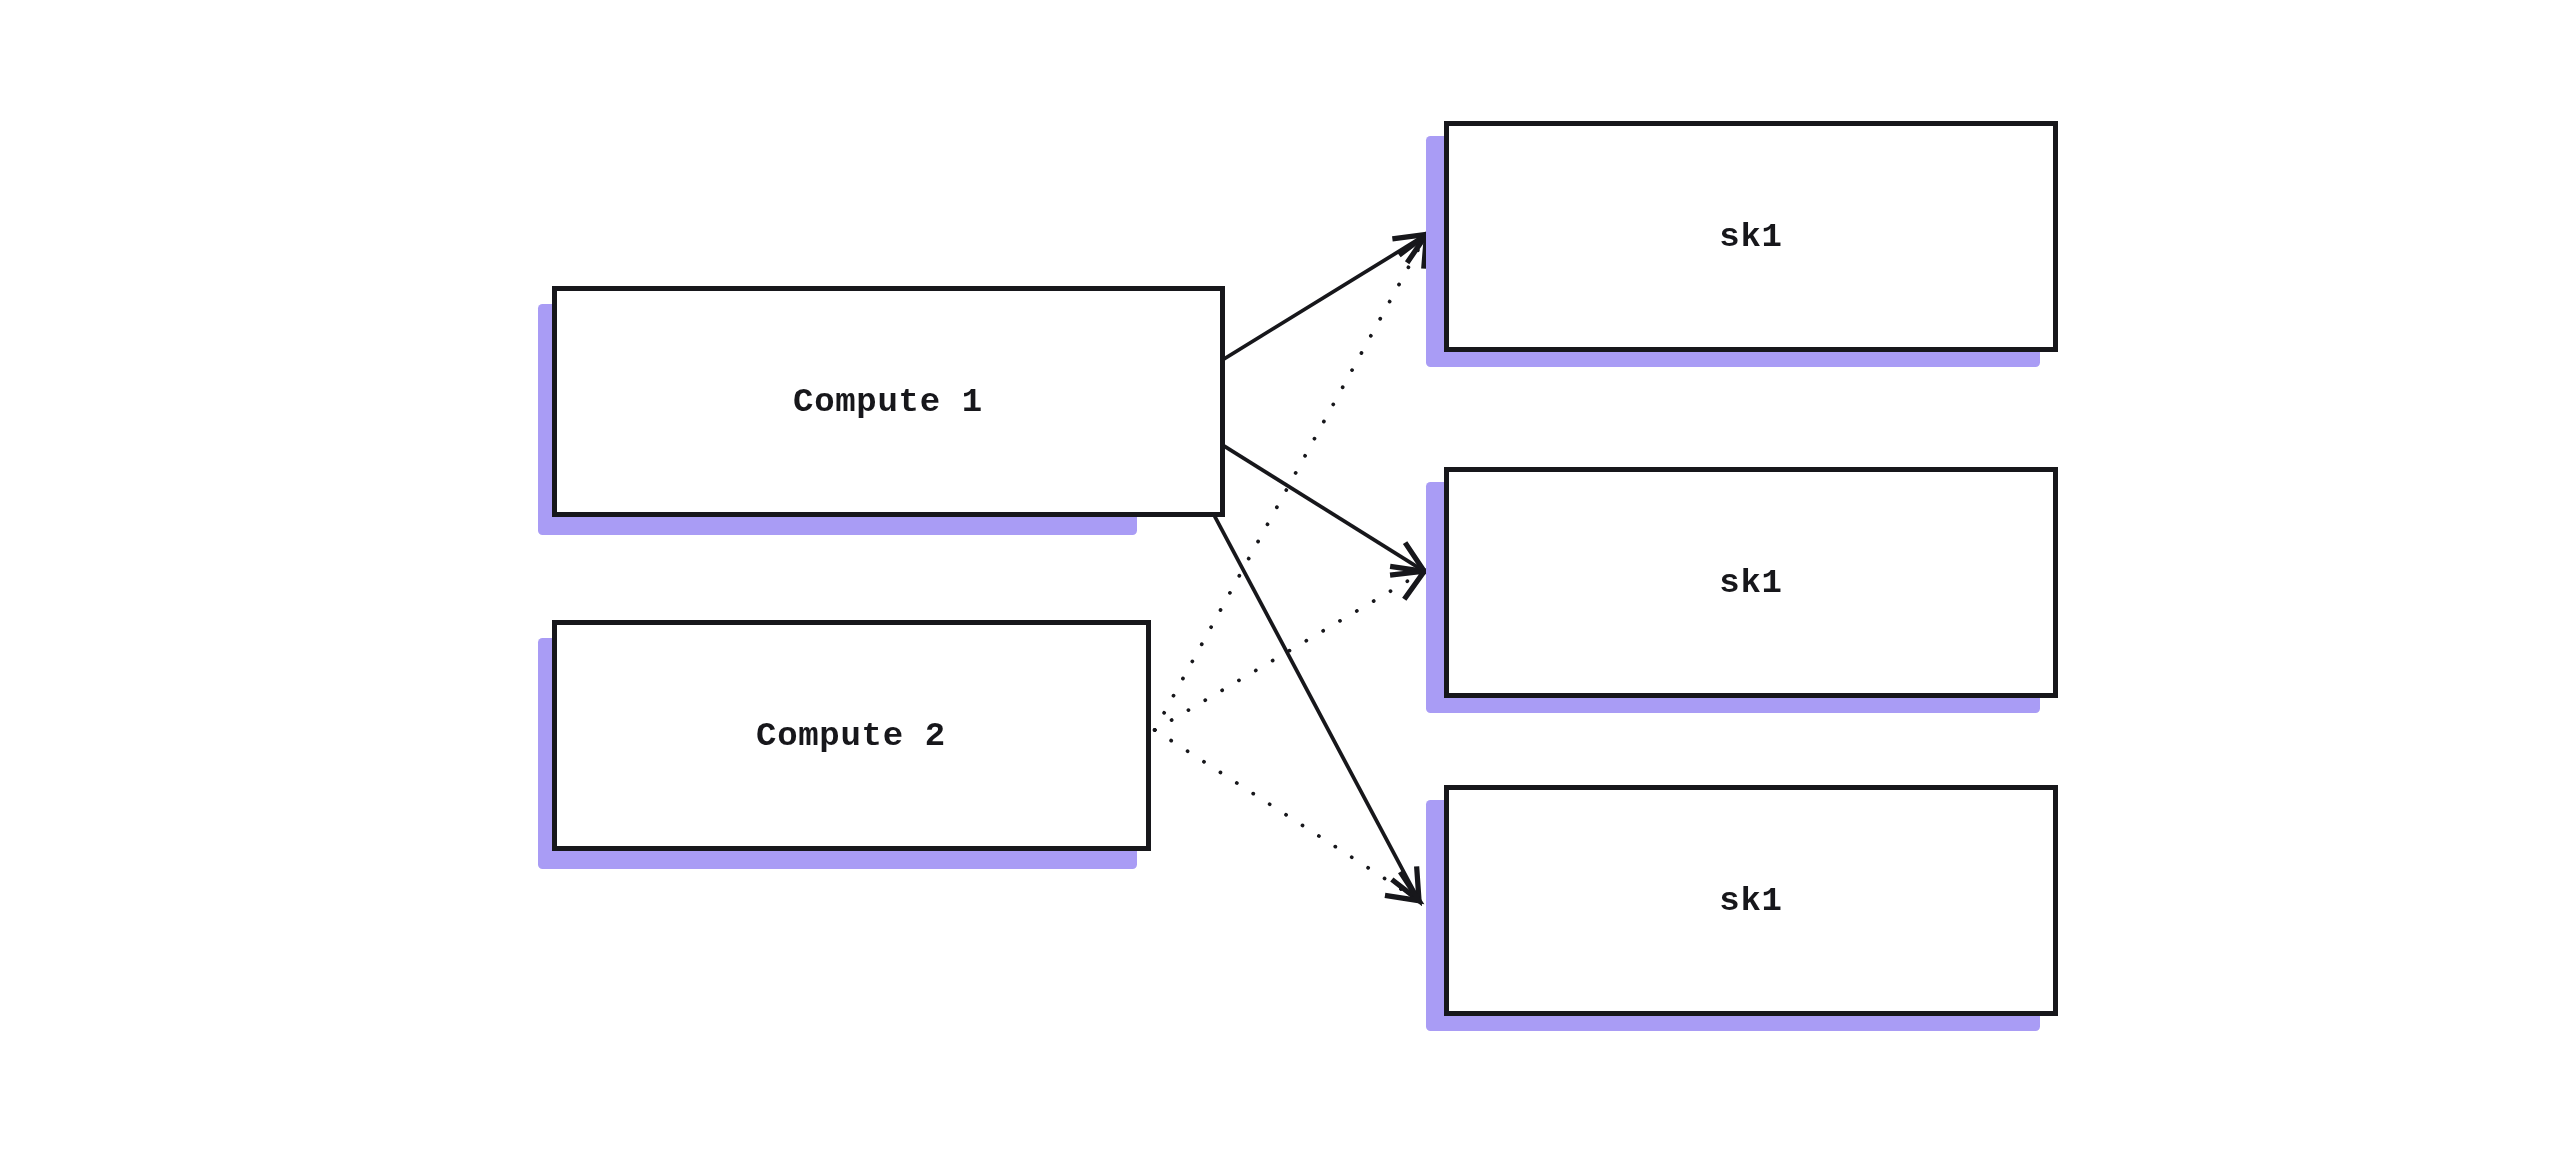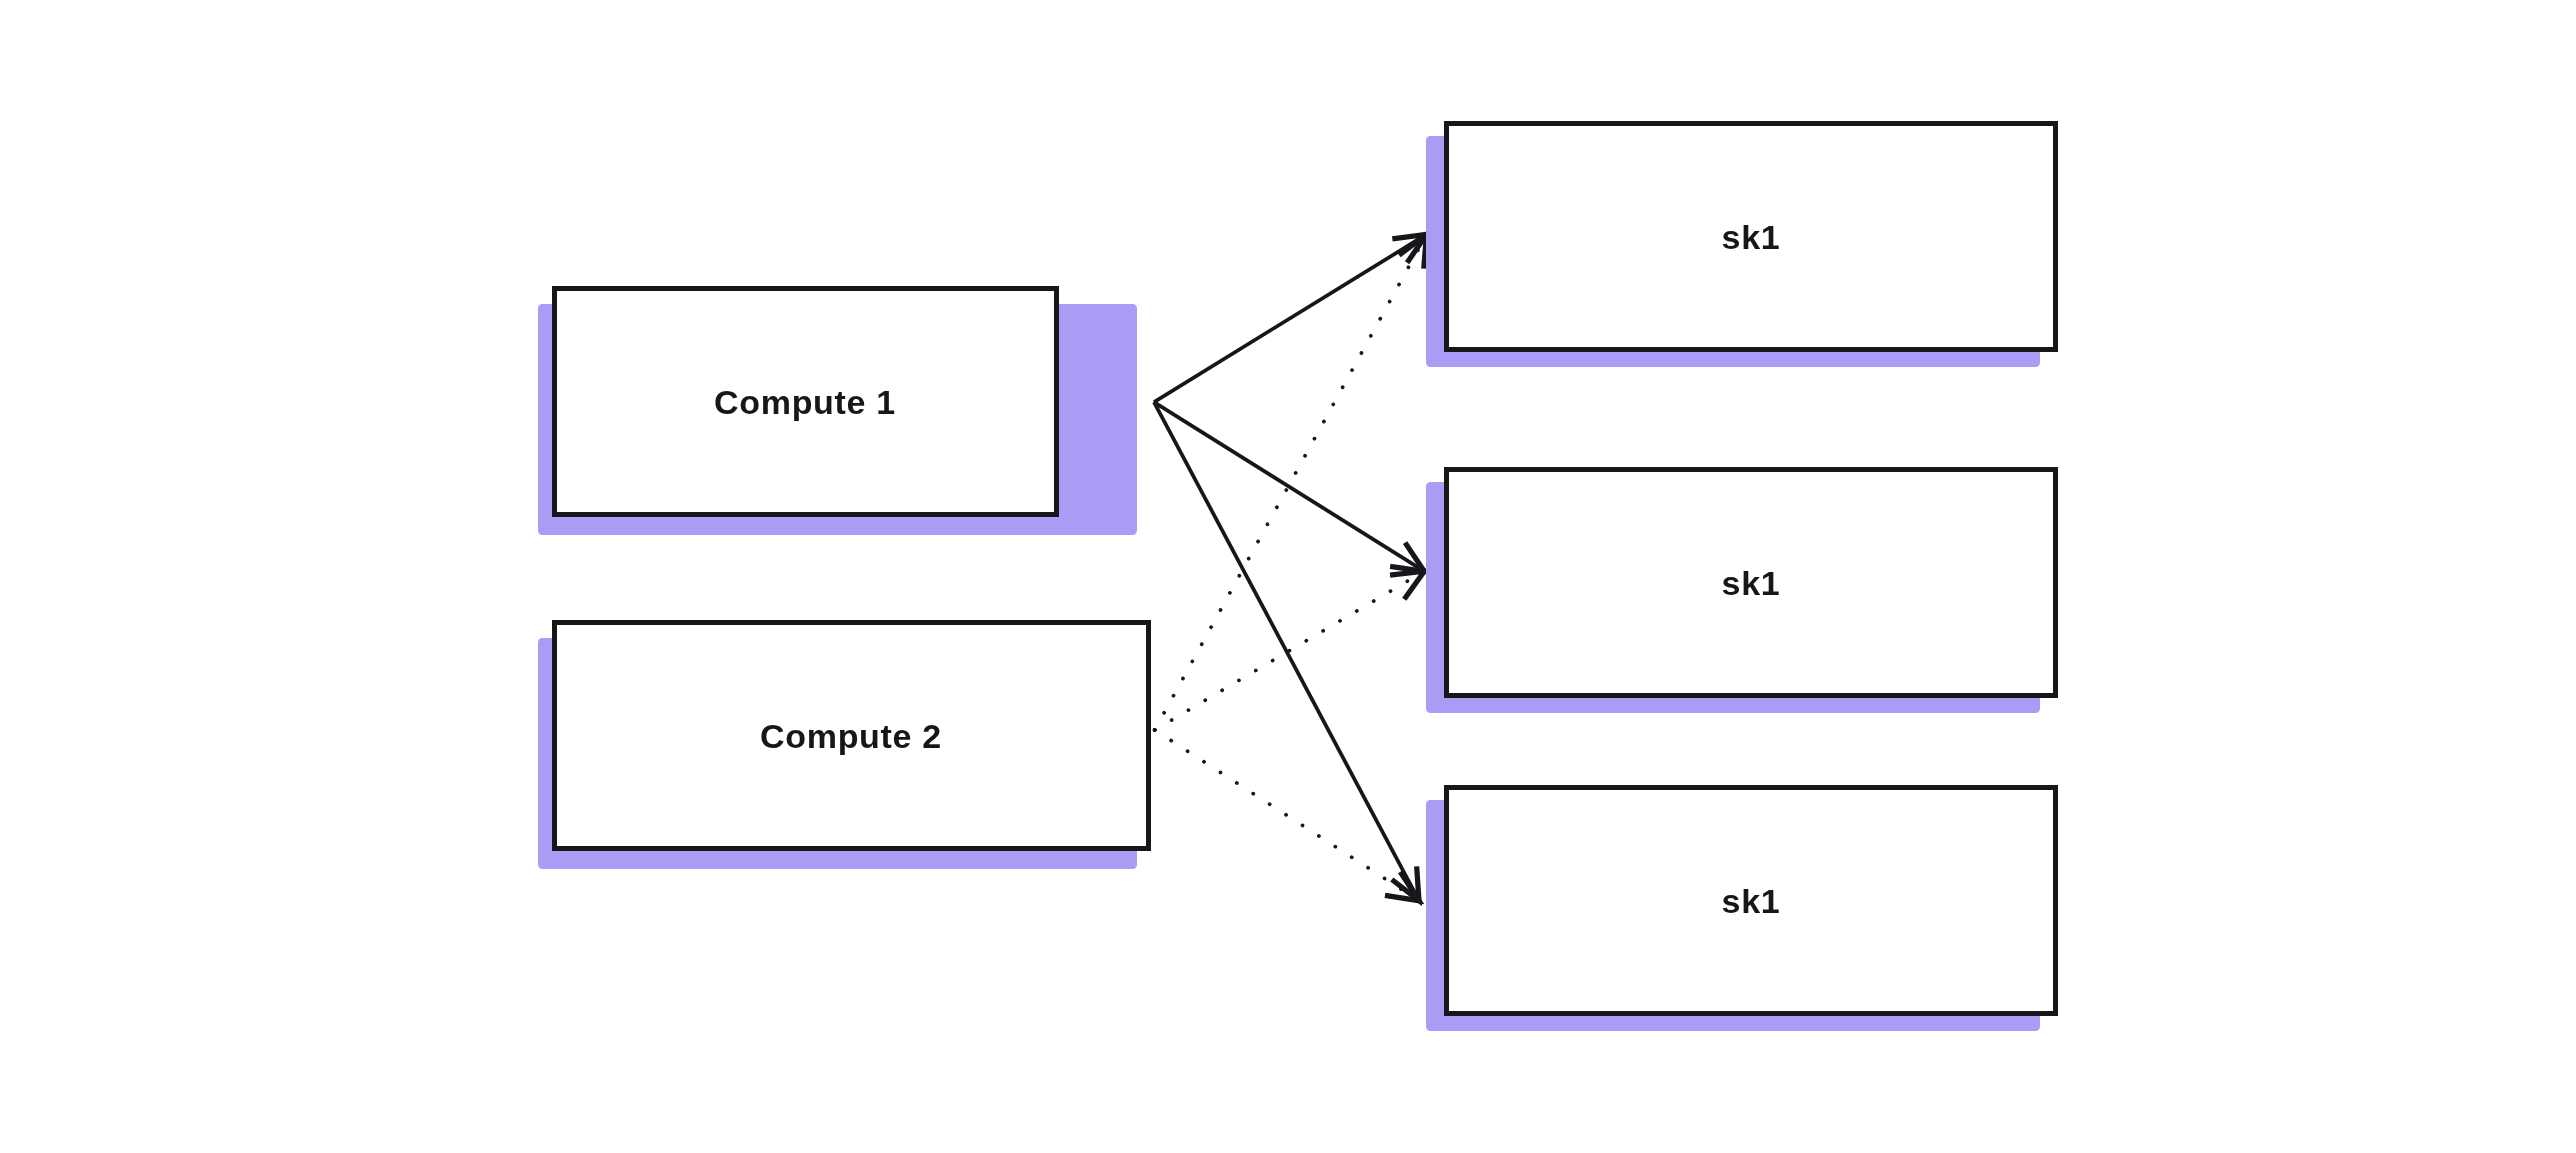--- a/index.html
+++ b/index.html
@@ -42,21 +42,21 @@
   .node .surface {
     position: absolute;
     background: #ffffff;
     border: 5.2px solid #17171b;
     box-sizing: border-box;
     display: flex;
     align-items: center;
     justify-content: center;
   }
   .node .label {
-    font-family: Liberation Sans, sans-serif;
+    font-family: Liberation Mono, monospace;
     font-weight: bold;
     color: #17171b;
     letter-spacing: 0.7px;
     white-space: nowrap;
     line-height: 1;
   }
   .node.compute .label { font-size: 34px; }
   .node.store   .label { font-size: 34px; }
 </style>
 </head>
@@ -87,21 +87,21 @@
       </g>
       <g>
         <line x1="1542" y1="975" x2="1889.9598993013342" y2="1199.744637509077" stroke="#17171b" stroke-width="5" stroke-linecap="round" stroke-dasharray="0.1 26"></line>
         <path d="M 1849.5 1196.0 L 1895 1203 L 1869.9 1164.5" fill="none" stroke="#17171b" stroke-width="7" stroke-linecap="butt" stroke-linejoin="miter"></path>
       </g>
     </svg>
 
   <div id="nodes-layer">
       <div class="node compute" style="left: 538px; top: 286px; width: 613px; height: 249px;">
         <div class="shadow" style="left: 0px; top: 18px; width: 599px; height: 231px; background: rgb(169, 156, 245);"></div>
-        <div class="surface" style="left: 13.5px; top: 0px; width: 507px; height: 231px; background: rgb(255, 255, 255); border-color: rgb(23, 23, 27);">
+        <div class="surface" style="left: 13.5px; top: 0px; width: 673px; height: 231px; background: rgb(255, 255, 255); border-color: rgb(23, 23, 27);">
           <span class="label" style="color: rgb(23, 23, 27);">Compute 1</span>
         </div>
       </div>
       <div class="node compute" style="left: 538px; top: 620px; width: 613px; height: 249px; border-radius: 7px;">
         <div class="shadow" style="left: 0px; top: 18px; width: 599px; height: 231px; background: rgb(169, 156, 245);"></div>
         <div class="surface" style="left: 13.5px; top: 0px; width: 599px; height: 231px; background: rgb(255, 255, 255); border-color: rgb(23, 23, 27);">
           <span class="label" style="color: rgb(23, 23, 27);">Compute 2</span>
         </div>
       </div>
       <div class="node store" style="left: 1426px; top: 121px; width: 632px; height: 246px;">

